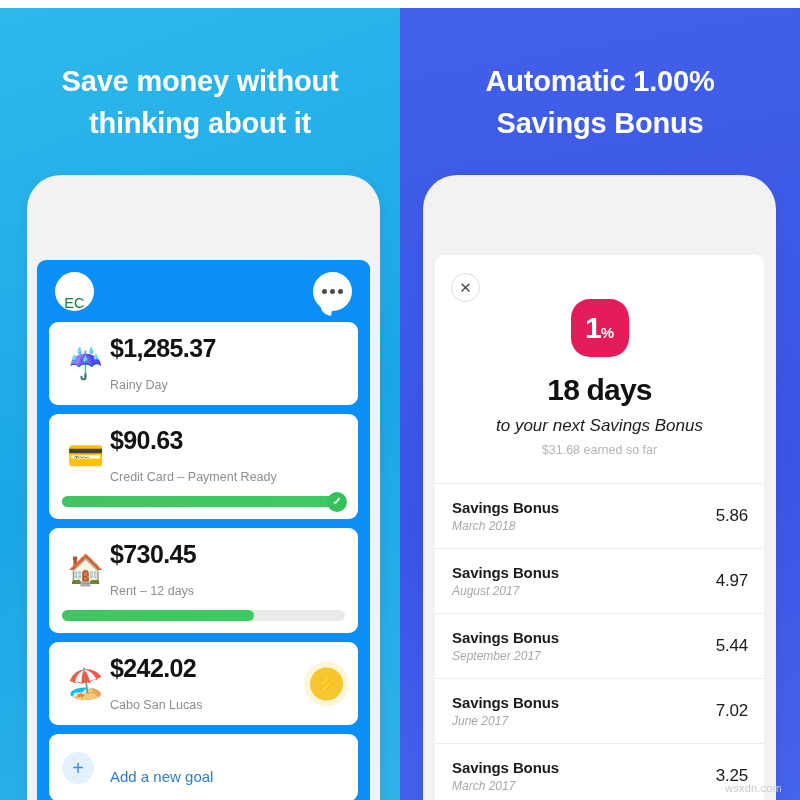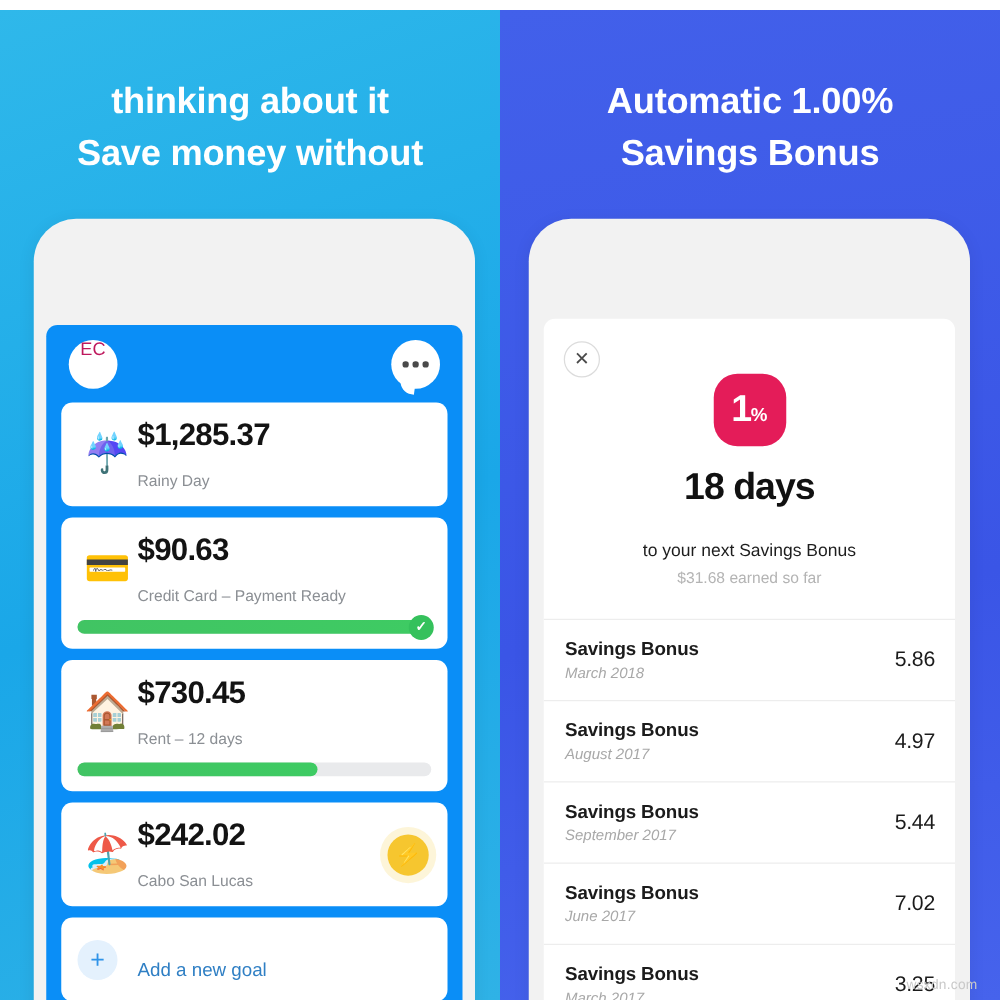--- a/index.html
+++ b/index.html
@@ -52,22 +52,22 @@
     padding: 0 12px;
   }
   .app-topbar {
     position: relative;
     height: 62px;
   }
   .avatar {
     position: absolute; left: 6px; top: 12px;
     width: 39px; height: 39px; border-radius: 50%;
     background: #ffffff;
-    display: flex; align-items: flex-start; justify-content: center;
-    color: #be185d; font-size: 14.5px; letter-spacing: 0.3px;
+    display: flex; align-items: flex-end; justify-content: center;
+    color: #15803d; font-size: 14.5px; letter-spacing: 0.3px;
   }
   .bubble {
     position: absolute; right: 6px; top: 12px;
     width: 39px; height: 39px; border-radius: 50%;
     background: #ffffff;
     display: flex; align-items: center; justify-content: center;
   }
   .bubble::after {
     content: ""; position: absolute; left: 7px; bottom: -4px;
     width: 12px; height: 12px; background: #ffffff;
@@ -138,21 +138,21 @@
   .hero { padding: 44px 0 26px; text-align: center; }
   .pct-badge {
     width: 58px; height: 58px; margin: 0 auto 16px;
     background: #e41c59; border-radius: 19px;
     display: flex; align-items: baseline; justify-content: center;
     color: #ffffff;
   }
   .pct-badge .n { font-size: 30px; font-weight: bold; line-height: 58px; letter-spacing: -1px; }
   .pct-badge .s { font-size: 15px; font-weight: bold; line-height: 58px; }
   .hero-days { font-size: 30px; font-weight: bold; color: #111; letter-spacing: -0.8px; line-height: 34px; }
-  .hero-sub { font-size: 14px; color: #1d1d1d; margin-top: 25px; }
+  .hero-sub { font-size: 17px; color: #1d1d1d; margin-top: 9px; font-style: italic; }
   .hero-earned { font-size: 12.5px; color: #b4b4b4; margin-top: 7px; }
 
   .bonus-row {
     display: flex; align-items: center; justify-content: space-between;
     padding: 15px 16px 15px 17px;
     border-top: 1px solid #ededed;
   }
   .bonus-title { font-size: 15px; color: #1b1b1b; font-weight: bold; letter-spacing: -0.1px; }
   .bonus-date { font-size: 12px; color: #a8a8a8; margin-top: 3px; font-style: italic; }
   .bonus-amt { font-size: 17px; color: #1b1b1b; letter-spacing: -0.2px; }
@@ -162,22 +162,22 @@
     font-size: 11px; color: #c9c9c9; letter-spacing: 0.2px;
   }
 </style>
 </head>
 <body>
 
 <div class="screenshot">
 
   <div class="panel panel-left">
     <div class="headline">
+      <span class="ln">Save money without</span>
       <span class="ln">thinking about it</span>
-      <span class="ln">Save money without</span>
     </div>
   </div>
 
   <div class="panel panel-right">
     <div class="headline">
       <span class="ln">Automatic 1.00%</span>
       <span class="ln">Savings Bonus</span>
     </div>
   </div>
 

